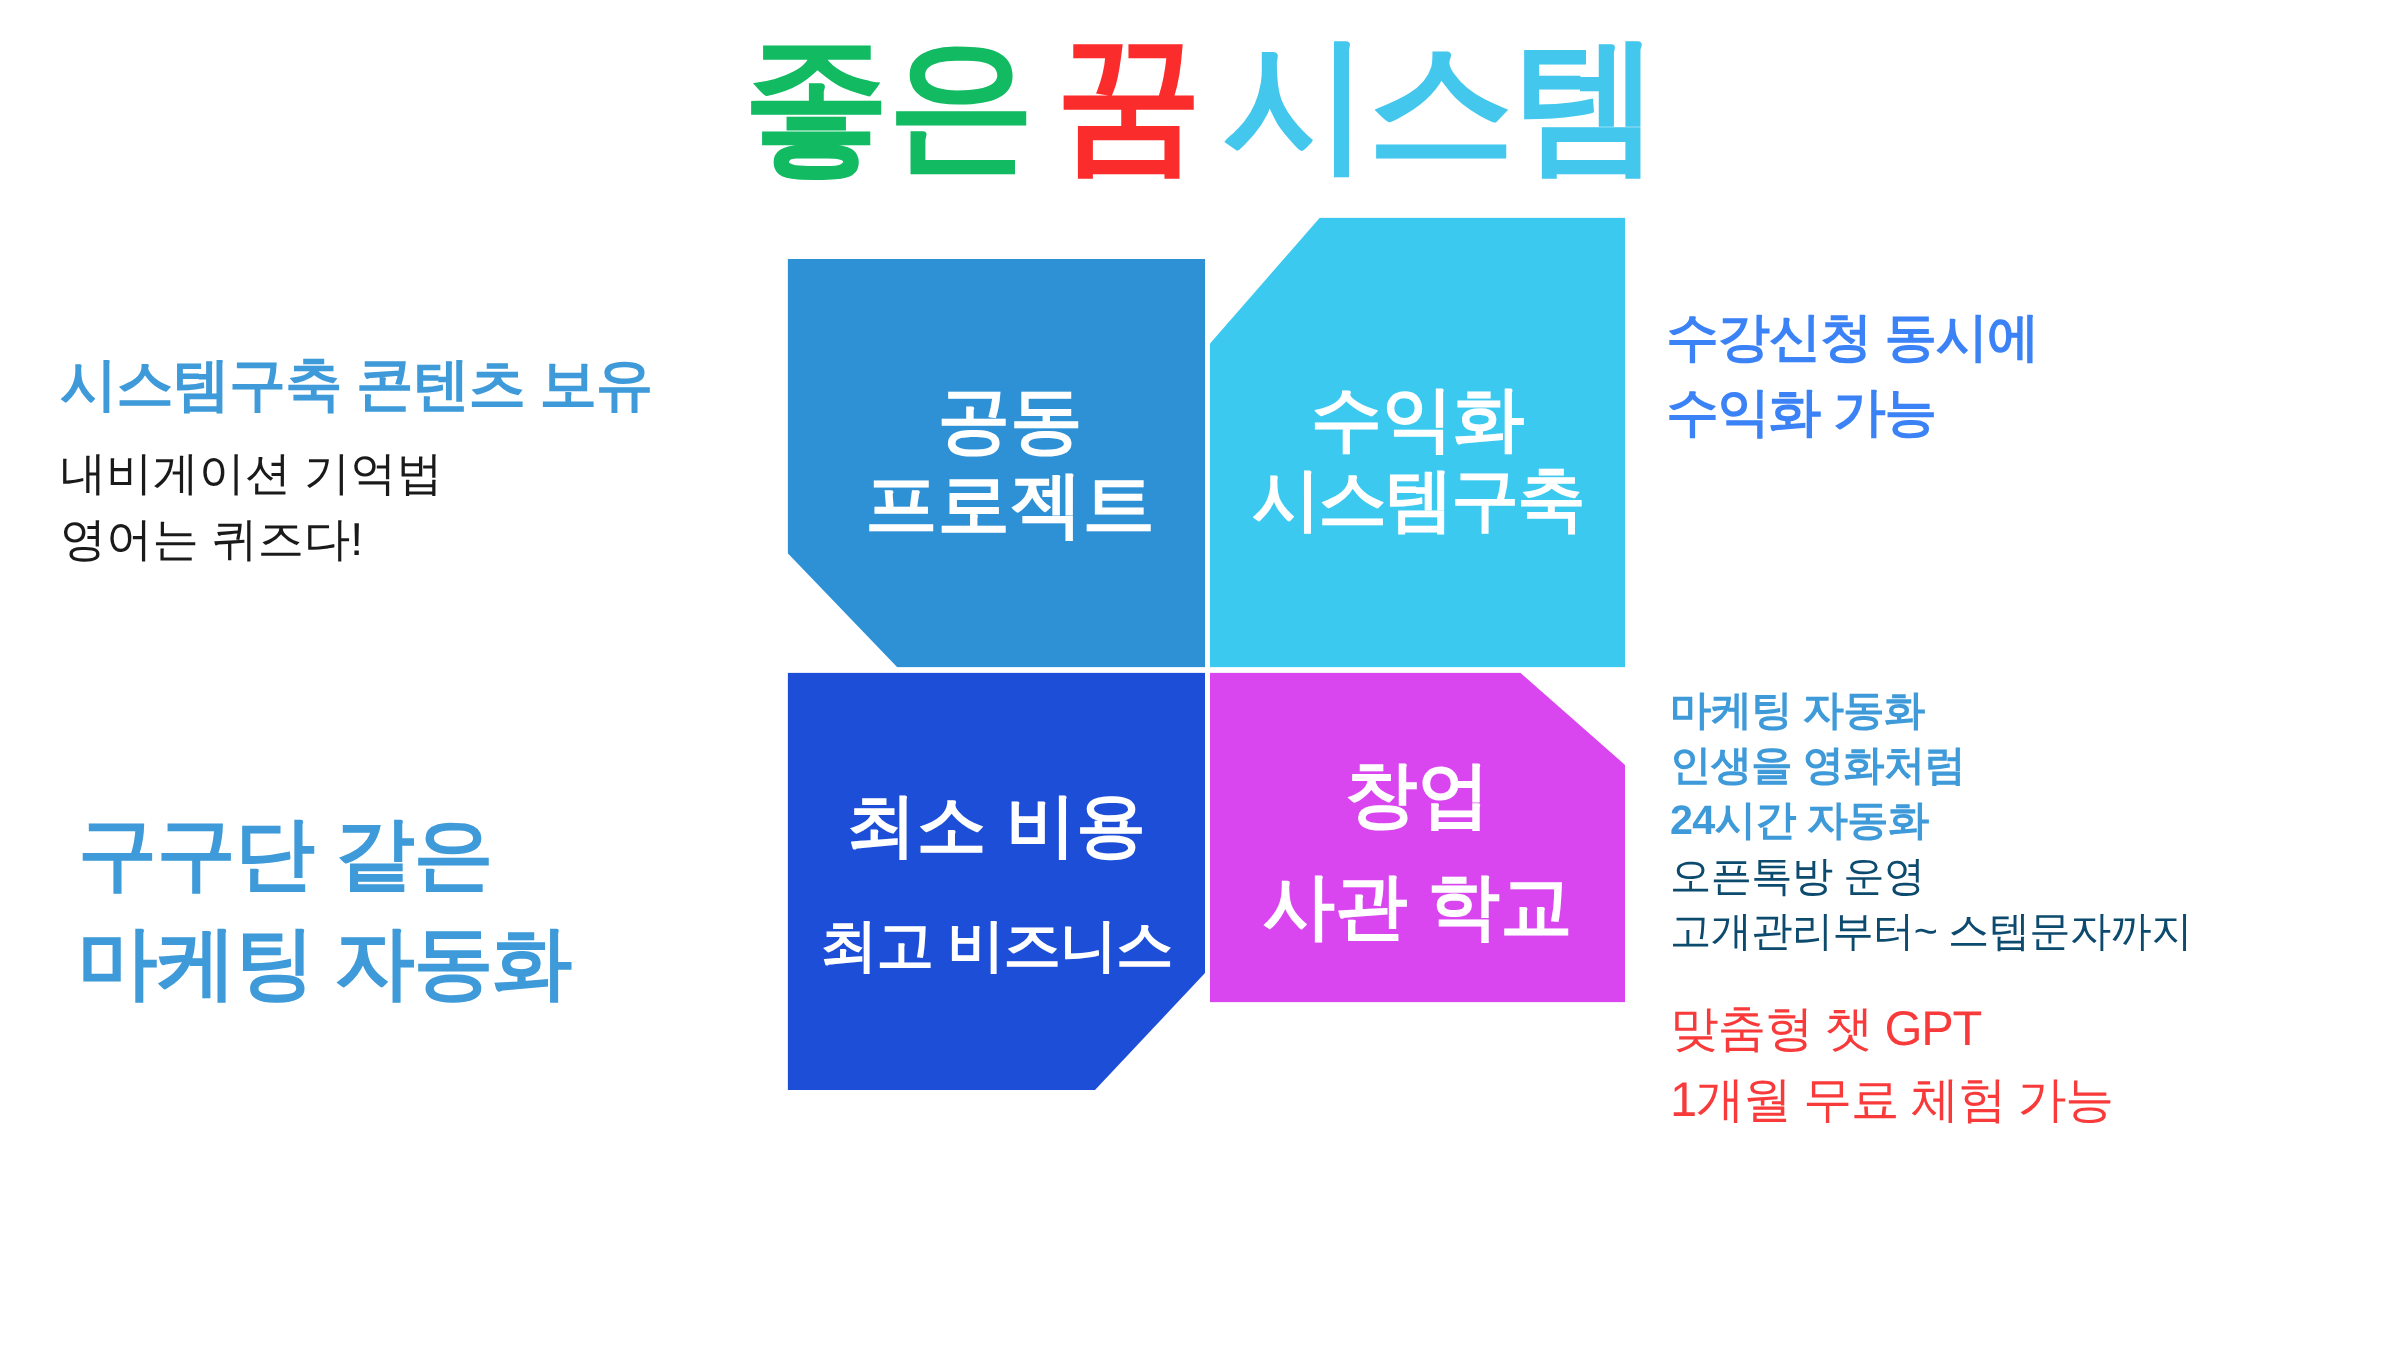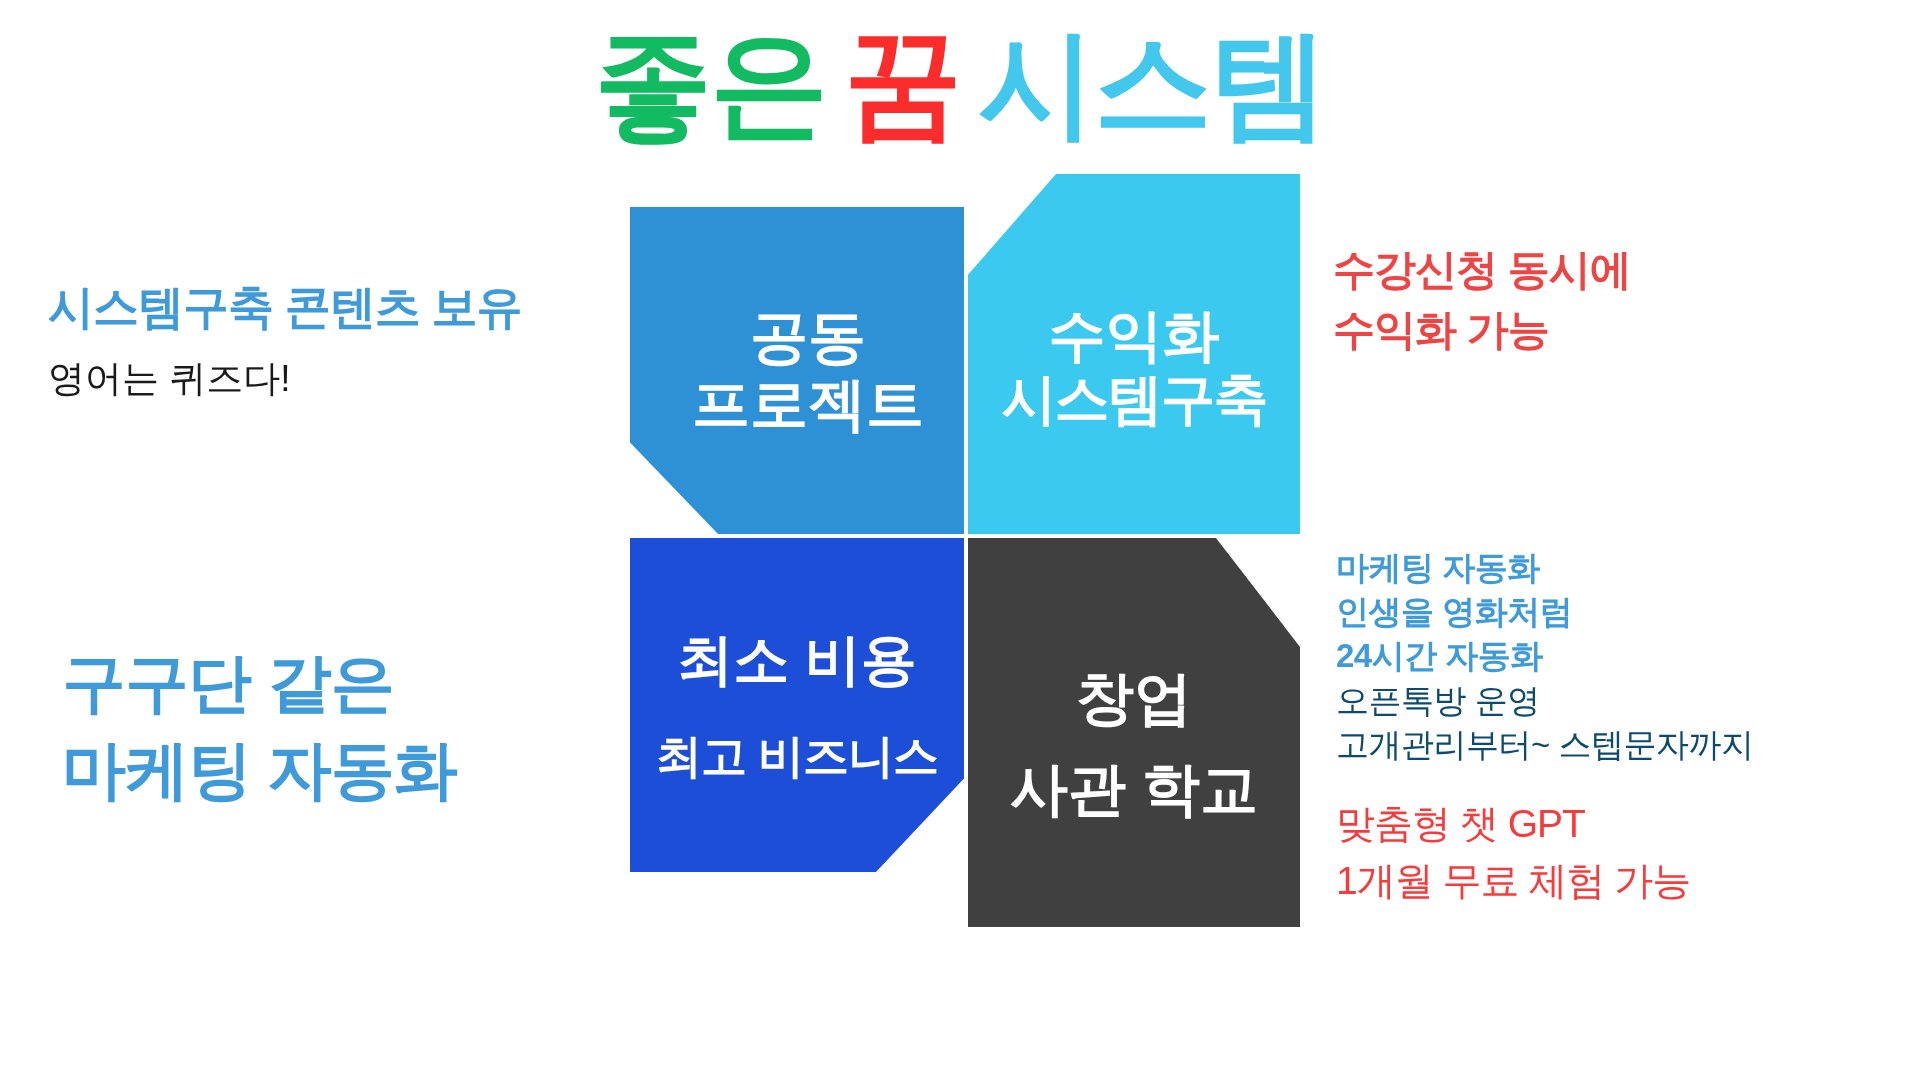--- a/index.html
+++ b/index.html
@@ -66,22 +66,22 @@
   .q-bl{
     left:0;top:331px;width:334px;height:334px;
     background:#1d4ed8;
     clip-path:polygon(0 0, 100% 0, 100% 72%, 246px 100%, 0 100%);
   }
   .q-bl .l1{font-size:56px;}
   .q-bl .l2{font-size:46px;letter-spacing:-1px;margin-top:38px;}
 
   
   .q-br{
-    left:338px;top:331px;width:332px;height:389px;
-    background:#404040;
+    left:338px;top:331px;width:332px;height:264px;
+    background:#d946ef;
     clip-path:polygon(0 0, 248px 0, 100% 28%, 100% 100%, 0 100%);
     padding-top:22px;
     gap:24px;
   }
   .q-br .l1{font-size:58px;}
   .q-br .l2{font-size:58px;}
 
   
   .left-head{
     position:absolute;left:48px;top:277px;
@@ -95,21 +95,21 @@
   }
   .left-big{
     position:absolute;left:62px;top:640px;
     font-size:64px;font-weight:bold;color:#3E9AD8;
     line-height:1.36;white-space:nowrap;letter-spacing:-1px;
   }
 
   
   .right-head{
     position:absolute;left:1333px;top:240px;
-    font-size:42px;font-weight:bold;color:#ef4444;
+    font-size:42px;font-weight:bold;color:#3b82f6;
     line-height:1.42;white-space:nowrap;letter-spacing:-1px;
   }
   .right-list{
     position:absolute;left:1336px;top:546px;
     line-height:1.34;white-space:nowrap;
   }
   .right-list .bold{
     font-size:33px;font-weight:bold;color:#3E9AD8;display:block;
     letter-spacing:-0.5px;
   }
@@ -129,20 +129,21 @@
 
 <div class="stage">
 
   <div class="title">
     <span class="t-green">좋은</span><span class="t-red">꿈</span><span class="t-blue">시스템</span>
   </div>
 
   <div class="left-head">시스템구축 콘텐츠 보유</div>
 
   <div class="left-sub">
+    <div>내비게이션 기억법</div>
     <div>영어는 퀴즈다!</div>
   </div>
 
   <div class="left-big">
     <div>구구단 같은</div>
     <div>마케팅 자동화</div>
   </div>
 
   <div class="quad-wrap">
 

